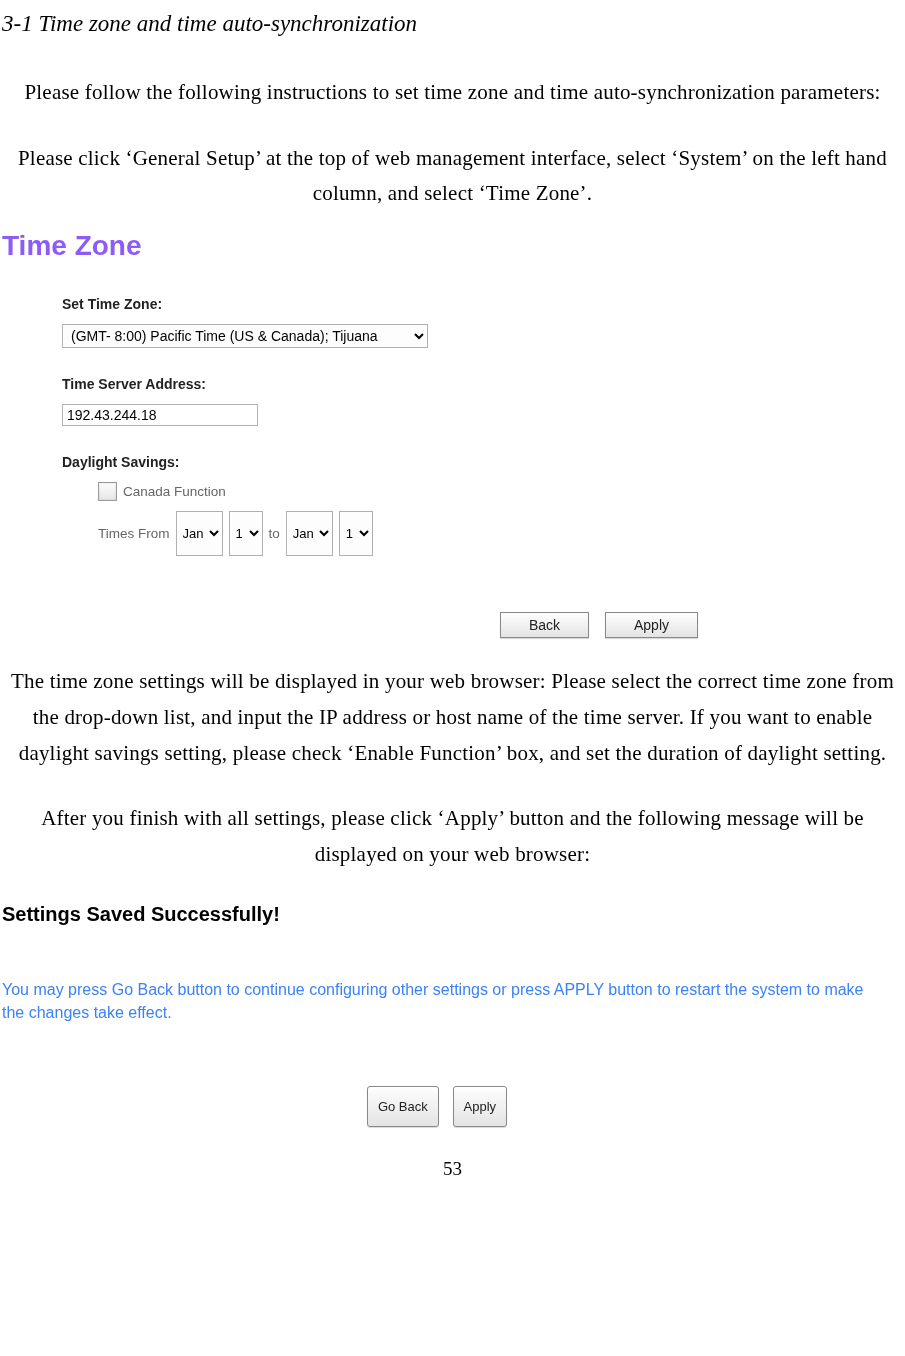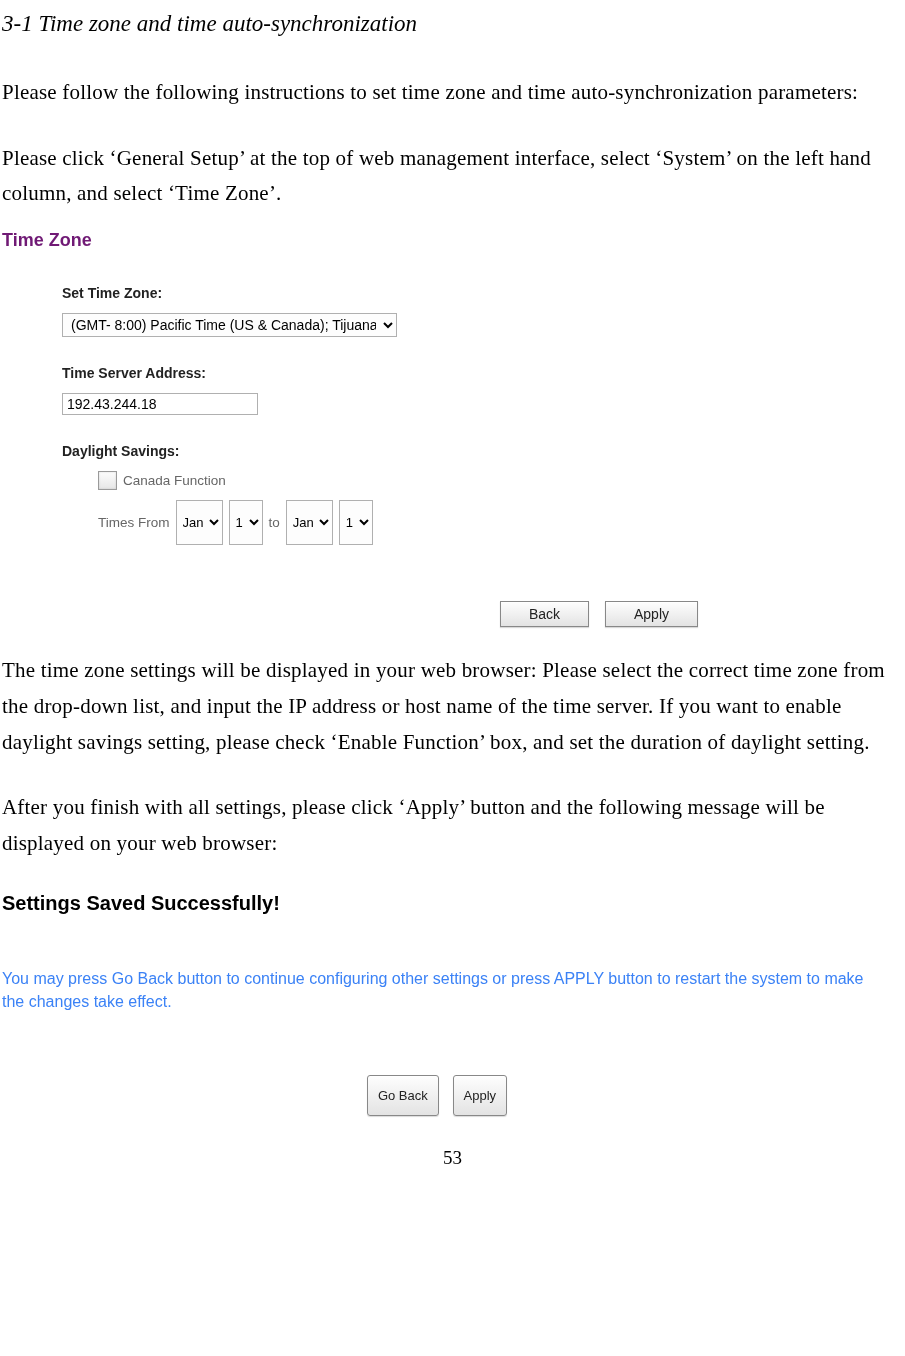--- a/index.html
+++ b/index.html
@@ -14,58 +14,59 @@
     }
     .section-title {
       font-style: italic;
       font-weight: normal;
       font-size: 23px;
       margin-bottom: 32px;
     }
     .para {
       margin-bottom: 30px;
       letter-spacing: 0.2px;
+      text-align: center;
     }
     .para2 {
       margin-bottom: 18px;
     }
 
     
     .ui-panel {
       font-family: Arial, Helvetica, sans-serif;
       font-size: 14px;
       color: #333;
       width: 680px;
       margin-bottom: 26px;
       line-height: normal;
     }
     .ui-title {
       font-weight: bold;
-      font-size: 18px;
-      color: #701a75;
+      font-size: 28px;
+      color: #8b5cf6;
       margin-bottom: 34px;
     }
     .field-group {
       margin-left: 60px;
     }
     .label-bold {
       font-weight: bold;
       font-size: 14px;
       margin-bottom: 12px;
       color: #222;
     }
     select.wide, input.wide {
       font-family: Arial, Helvetica, sans-serif;
       font-size: 14px;
       border: 1px solid #b0b0b0;
       padding: 2px 4px;
       box-sizing: border-box;
     }
     select.wide {
-      width: 335px;
+      width: 366px;
       background: #fdfdfd;
     }
     input.wide {
       width: 196px;
       background: #fff;
     }
     .gap { height: 28px; }
     .ds-section {
       margin-left: 60px;
     }

